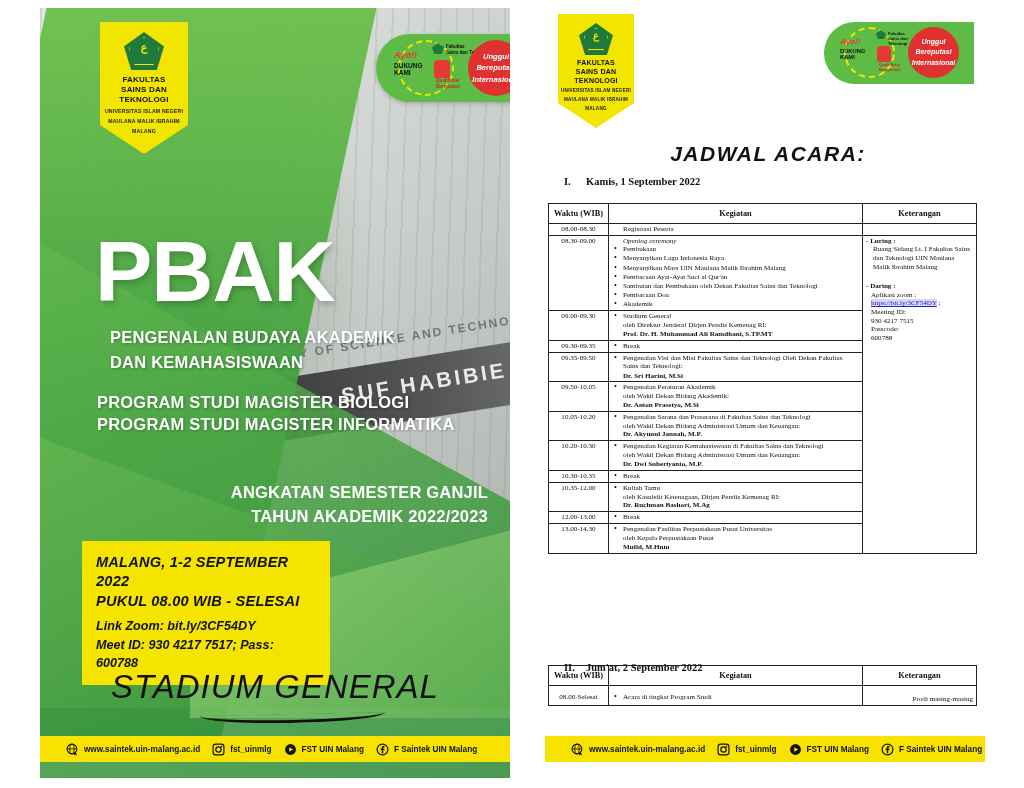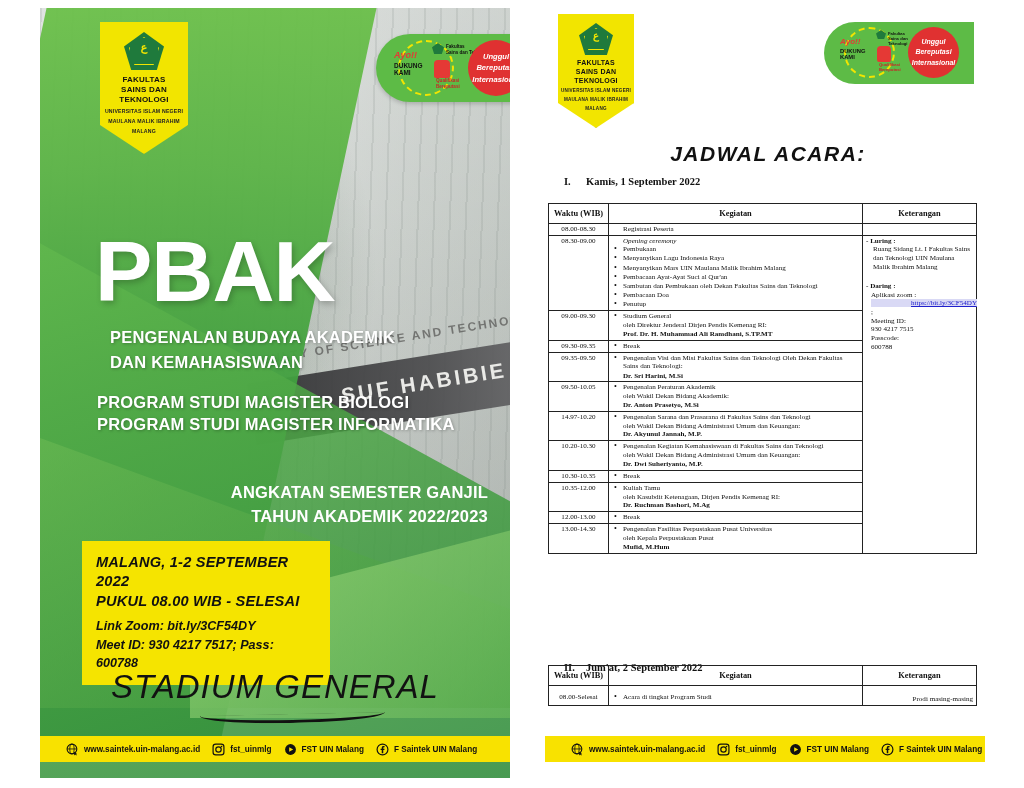--- a/index.html
+++ b/index.html
@@ -192,21 +192,21 @@
   table.sched th{ text-align:center; font-size:8.4px; font-weight:700; padding:5px 2px; }
   table.sched td{ font-size:7.1px; line-height:1.22; }
   td.time{ text-align:center; font-size:7.1px; white-space:nowrap; }
   td.ket{ font-size:7.1px; line-height:1.30; padding:3px 4px; }
   ul.ev{ list-style:none; margin:0; padding:0; }
   ul.ev li{ position:relative; padding-left:11px; margin:0 0 .5px 0; }
   ul.ev li::before{ content:"•"; position:absolute; left:2px; top:-1px; font-size:8px; }
   .ital{ font-style:italic; }
   .bold{ font-weight:700; }
   .nobul{ padding-left:11px; }
-  .lnk{ color:#2020cc; text-decoration:underline; background:#d9d9f5;padding-left:40px; }
+  .lnk{ color:#2020cc; text-decoration:underline; background:#d9d9f5; }
   .kgap{ height:11px; }
   .cen{ text-align:right; }
 </style>
 </head>
 <body>
 
 <div id="page">
 
   <div id="poster">
     <div class="photo"></div>
@@ -317,21 +317,21 @@
           <td class="time">08.30-09.00</td>
           <td>
             <div class="nobul ital">Opening ceremony</div>
             <ul class="ev">
               <li>Pembukaan</li>
               <li>Menyanyikan Lagu Indonesia Raya</li>
               <li>Menyanyikan Mars UIN Maulana Malik Ibrahim Malang</li>
               <li>Pembacaan Ayat-Ayat Suci al Qur'an</li>
               <li>Sambutan dan Pembukaan oleh Dekan Fakultas Sains dan Teknologi</li>
               <li>Pembacaan Doa</li>
-              <li>Penutup</li>
+              <li>Akademik</li>
             </ul>
           </td>
           <td class="ket" rowspan="11">
             <div class="bold">- Luring :</div>
             <div style="padding-left:7px">Ruang Sidang Lt. I Fakultas Sains dan Teknologi UIN Maulana Malik Ibrahim Malang</div>
             <div class="kgap"></div>
             <div class="bold">- Daring :</div>
             <div style="padding-left:5px">Aplikasi zoom :</div>
             <div style="padding-left:5px"><span class="lnk">https://bit.ly/3CF54DY</span><span> ;</span></div>
             <div style="padding-left:5px">Meeting ID:</div>
@@ -376,21 +376,21 @@
           <td>
             <ul class="ev">
               <li>Pengenalan Peraturan Akademik</li>
             </ul>
             <div class="nobul">oleh Wakil Dekan Bidang Akademik:</div>
             <div class="nobul bold">Dr. Anton Prasetyo, M.Si</div>
           </td>
         </tr>
 
         <tr>
-          <td class="time">14.97-10.20</td>
+          <td class="time">10.05-10.20</td>
           <td>
             <ul class="ev">
               <li>Pengenalan Sarana dan Prasarana di Fakultas Sains dan Teknologi</li>
             </ul>
             <div class="nobul">oleh Wakil Dekan Bidang Administrasi Umum dan Keuangan:</div>
             <div class="nobul bold">Dr. Akyunul Jannah, M.P.</div>
           </td>
         </tr>
 
         <tr>

